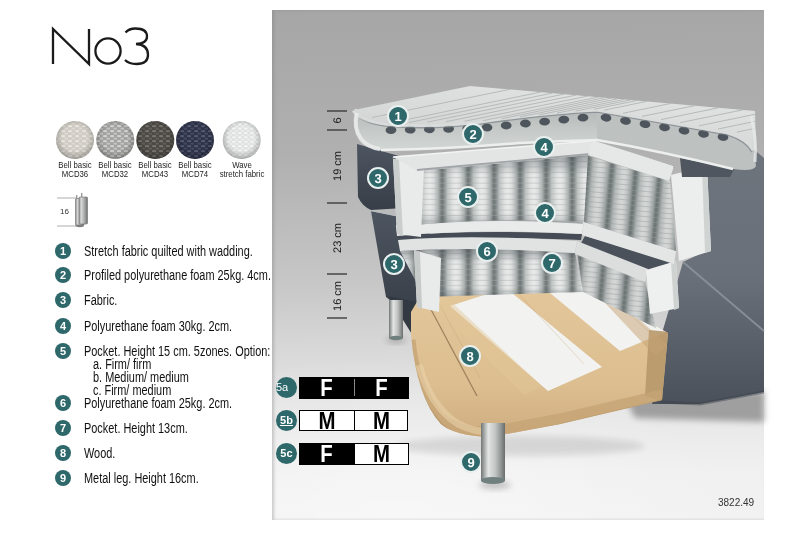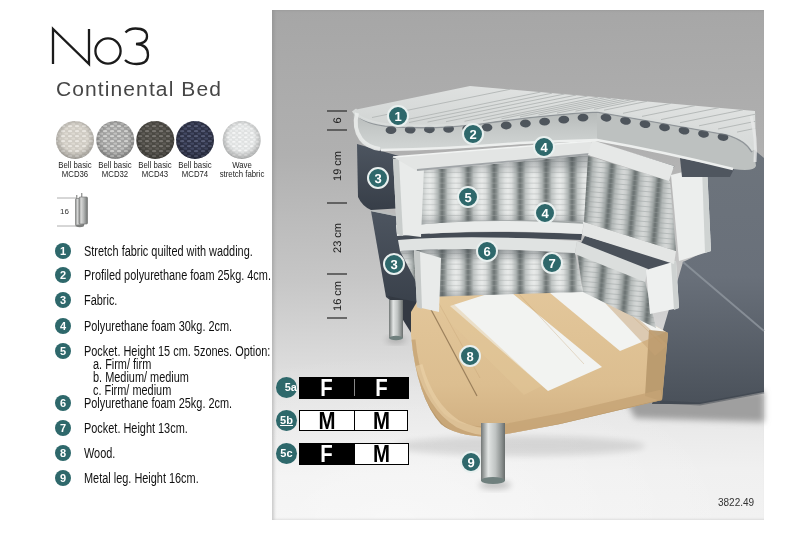--- a/index.html
+++ b/index.html
@@ -18,21 +18,20 @@
 </head>
 <body>
 <div class="page">
 
   <svg class="abs" style="left:40px;top:20px;" width="130" height="55" viewBox="0 0 130 55">
     <path d="M13,44 V9 L49,44 V9" fill="none" stroke="#1b1b1b" stroke-width="2.3"></path>
     <circle cx="68" cy="31" r="12.6" fill="none" stroke="#1b1b1b" stroke-width="2.3"></circle>
     <path d="M85.5,12.5 Q89,8.5 95.5,8.5 Q107,8.5 107,16.5 Q107,23.5 96,24 Q108,24.5 108,35 Q108,44 96.5,44 Q89,44 85,40" fill="none" stroke="#1b1b1b" stroke-width="2.3"></path>
   </svg>
 
-  <div class="abs" style="left:56px;top:77px;font-size:21px;color:#464646;letter-spacing:1.1px;transform:scale(1.0005);transform-origin:left top;">Continental Bed</div>
 
   <svg class="abs" style="left:40px;top:110px;" width="230" height="75" viewBox="0 0 230 75">
     <defs>
       <pattern id="w1" width="7" height="5" patternUnits="userSpaceOnUse">
         <rect width="7" height="5" fill="#cfcbc3"></rect>
         <ellipse cx="2" cy="1.2" rx="2.3" ry="1.1" fill="#e9e6e0"></ellipse>
         <ellipse cx="5.5" cy="3.7" rx="2.3" ry="1.1" fill="#ddd9d1"></ellipse>
       </pattern>
       <pattern id="w2" width="7" height="5" patternUnits="userSpaceOnUse">
         <rect width="7" height="5" fill="#a2a2a1"></rect>
@@ -449,21 +448,21 @@
 
   <g>
     <ellipse cx="396" cy="340" rx="10" ry="3" fill="#000000" opacity="0.22" filter="url(#soft)"></ellipse>
     <rect x="389" y="300" width="14" height="38" fill="url(#legg)"></rect>
     <ellipse cx="396" cy="338" rx="7" ry="2.2" fill="#70807e"></ellipse>
   </g>
   </svg>
 
   <div class="abs" style="left:276px;top:377px;">
 
-    <div class="abs" style="left:0;top:0;width:21px;height:21px;border-radius:50%;background:#2e686b;color:#fff;font-size:11px;font-weight:bold;text-align:right;line-height:21px;transform:scale(1.001);">5a</div>
+    <div class="abs" style="left:0;top:0;width:21px;height:21px;border-radius:50%;background:#2e686b;color:#fff;font-size:11px;font-weight:normal;text-align:left;line-height:21px;transform:scale(1.001);">5a</div>
 
     <div class="abs" style="left:23px;top:0;width:110px;height:21.5px;background:#000;">
       <div class="abs" style="left:54.5px;top:2px;width:1px;height:17px;background:#888;"></div>
       <div class="abs fm" style="left:0;top:0;width:55px;text-align:center;color:#fff;line-height:21px;">F</div>
       <div class="abs fm" style="left:55px;top:0;width:55px;text-align:center;color:#fff;line-height:21px;">F</div>
     </div>
 
     <div class="abs" style="left:0;top:33px;width:21px;height:21px;border-radius:50%;background:#2e686b;color:#fff;font-size:11px;font-weight:bold;text-align:center;line-height:21px;transform:scale(1.001);text-decoration:underline;">5b</div>
 
     <div class="abs" style="left:23px;top:33px;width:107px;height:18.5px;background:#fff;border:1.5px solid #000;">

